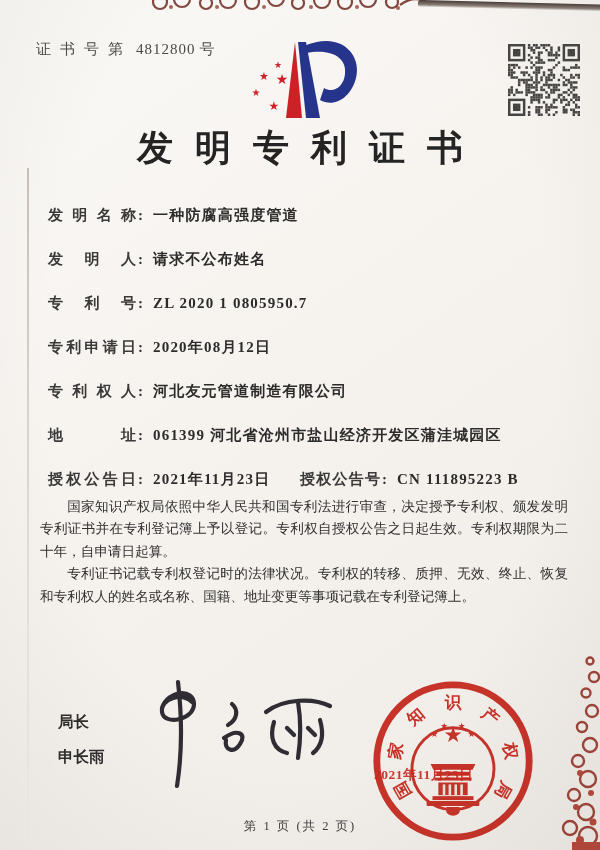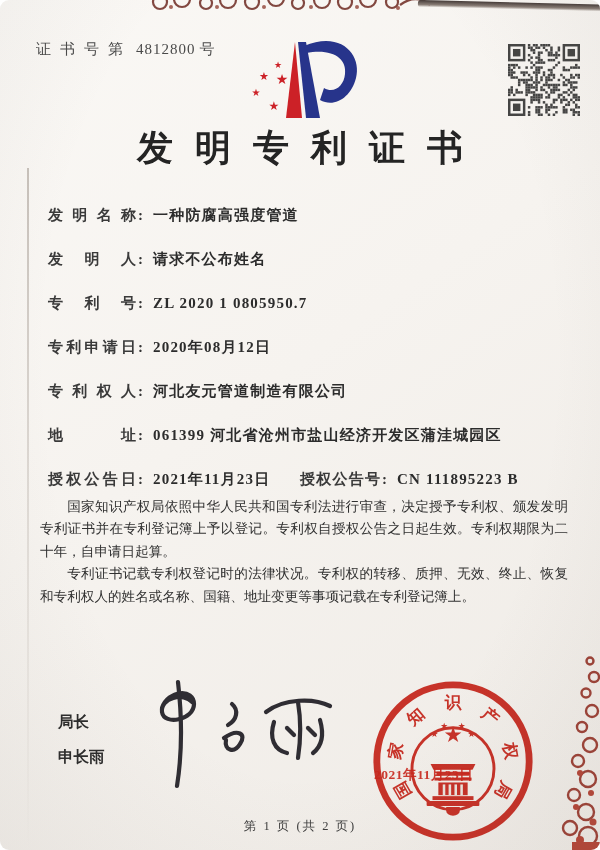--- a/index.html
+++ b/index.html
@@ -1,19 +1,19 @@
 <!DOCTYPE html>
 <html><head>
 <meta charset="utf-8">
 <style>
   html,body{margin:0;padding:0;}
   .page{
     position:relative;width:600px;height:850px;overflow:hidden;
     background:linear-gradient(145deg,#faf8f5 0%,#f6f3ef 45%,#efebe6 100%);
-    font-family:"Liberation Serif","DejaVu Serif",serif;color:#333;border-radius:9px;
+    font-family:"Liberation Serif","DejaVu Serif",serif;color:#333;
   }
   .page::after{
     content:"";position:absolute;inset:0;pointer-events:none;
     background:radial-gradient(ellipse at 50% 42%,rgba(0,0,0,0) 60%,rgba(90,80,70,.07) 100%);
   }
   .ornament-top{position:absolute;left:148px;top:0;width:290px;height:18px;}
   .top-edge-shadow{
     position:absolute;left:418px;top:0;width:184px;height:7px;border-radius:3px;
     background:linear-gradient(to bottom,#453b38 0%,#8b7f78 65%,rgba(139,127,120,0) 100%);
     transform:rotate(1.4deg);transform-origin:left top;

